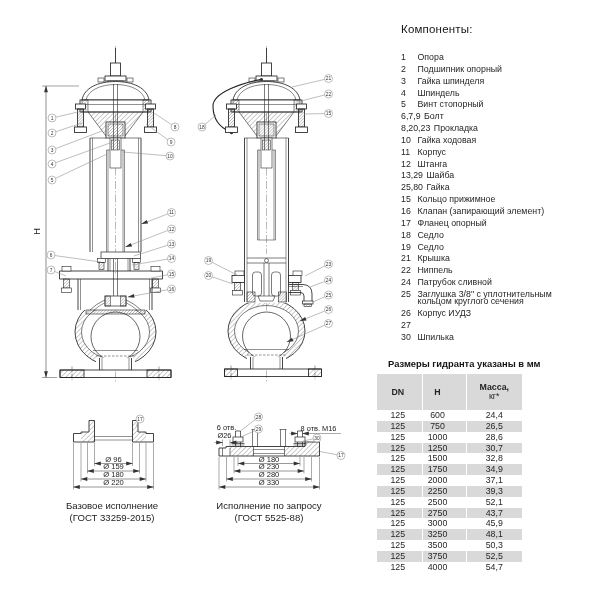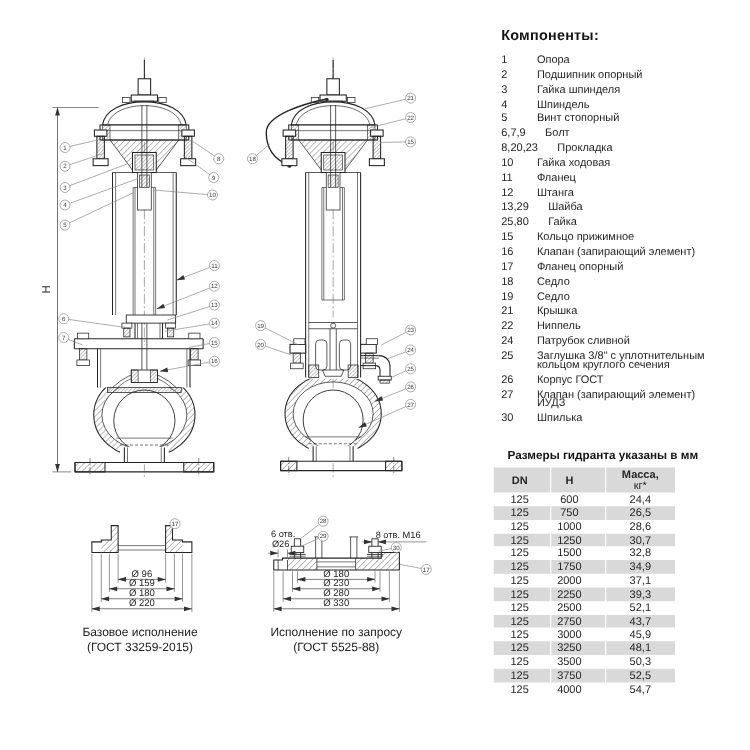--- a/index.html
+++ b/index.html
@@ -1,31 +1,31 @@
 <!DOCTYPE html>
 <html><head>
 <meta charset="utf-8">
 <style>
   html,body{margin:0;padding:0;background:#fff;}
   #page{position:relative;width:600px;height:600px;background:#ffffff;overflow:hidden;
         font-family:"Liberation Sans",sans-serif;}
   #drawing{position:absolute;left:0;top:0;}
   
   #components{position:absolute;left:401px;top:23px;width:197px;color:#1f1f1f;}
-  .comp-title{font-size:11.5px;font-weight:bold;color:#151515;margin:0 0 9px 0;letter-spacing:.2px;}
+  .comp-title{font-size:11.5px;font-weight:normal;color:#151515;margin:0 0 19px 0;letter-spacing:.2px;}
   .crow{display:flex;align-items:flex-start;margin-bottom:4.55px;font-size:8.8px;line-height:7.3px;color:#262626;}
   .cnum{flex:none;min-width:13px;white-space:nowrap;padding-right:3.5px;}
-  .cname{max-width:141px;margin-left:12px;}
+  .cname{max-width:141px;}
   
-  #sizes{position:absolute;left:395px;top:358px;width:145px;color:#1f1f1f;}
+  #sizes{position:absolute;left:377px;top:358px;width:145px;color:#1f1f1f;}
   .sizes-title{font-size:9.4px;font-weight:bold;color:#151515;margin:0 0 0 11px;line-height:11px;white-space:nowrap;}
   table.dim{border-collapse:collapse;width:145px;margin-top:5px;text-align:center;
             font-size:8.8px;color:#262626;table-layout:fixed;}
   table.dim th{background:#d9d9d9;font-weight:bold;font-size:8.8px;line-height:9px;
-               height:20px;padding:0;vertical-align:middle;border-left:1.4px solid #fff;}
+               height:36px;padding:0;vertical-align:middle;border-left:1.4px solid #fff;}
   table.dim td{height:10.85px;padding:0;line-height:10.85px;border-left:1.4px solid #fff;}
   table.dim th:nth-child(2),table.dim td:nth-child(2){padding-right:13px;}
   table.dim th:first-child,table.dim td:first-child{padding-right:3px;}
   table.dim th:first-child,table.dim td:first-child{border-left:none;}
   table.dim tbody tr:nth-child(even) td{background:#d9d9d9;}
   .mass-l2{display:block;font-weight:normal;}
   
   text{font-family:"Liberation Sans",sans-serif;fill:#222;}
   .co-t{font-size:4.9px;fill:#333;}
   .dim-t{font-size:7.6px;}
@@ -612,21 +612,21 @@
         <span class="cname">Прокладка</span>
       </div>
 
       <div class="crow">
         <span class="cnum">10</span>
         <span class="cname">Гайка ходовая</span>
       </div>
 
       <div class="crow">
         <span class="cnum">11</span>
-        <span class="cname">Фланец</span>
+        <span class="cname">Корпус</span>
       </div>
 
       <div class="crow">
         <span class="cnum">12</span>
         <span class="cname">Штанга</span>
       </div>
 
       <div class="crow">
         <span class="cnum">13,29</span>
         <span class="cname">Шайба</span>
@@ -677,26 +677,25 @@
         <span class="cname">Патрубок сливной</span>
       </div>
 
       <div class="crow">
         <span class="cnum">25</span>
         <span class="cname">Заглушка 3/8" с уплотнительным кольцом круглого сечения</span>
       </div>
 
       <div class="crow">
         <span class="cnum">26</span>
-        <span class="cname">Корпус ГОСТ</span>
+        <span class="cname">Корпус ИУДЗ</span>
       </div>
 
       <div class="crow">
         <span class="cnum">27</span>
-        <span class="cname">Клапан (запирающий элемент) ИУДЗ</span>
       </div>
 
       <div class="crow">
         <span class="cnum">30</span>
         <span class="cname">Шпилька</span>
       </div>
     </div>
 </div>
 
 <div id="sizes">

